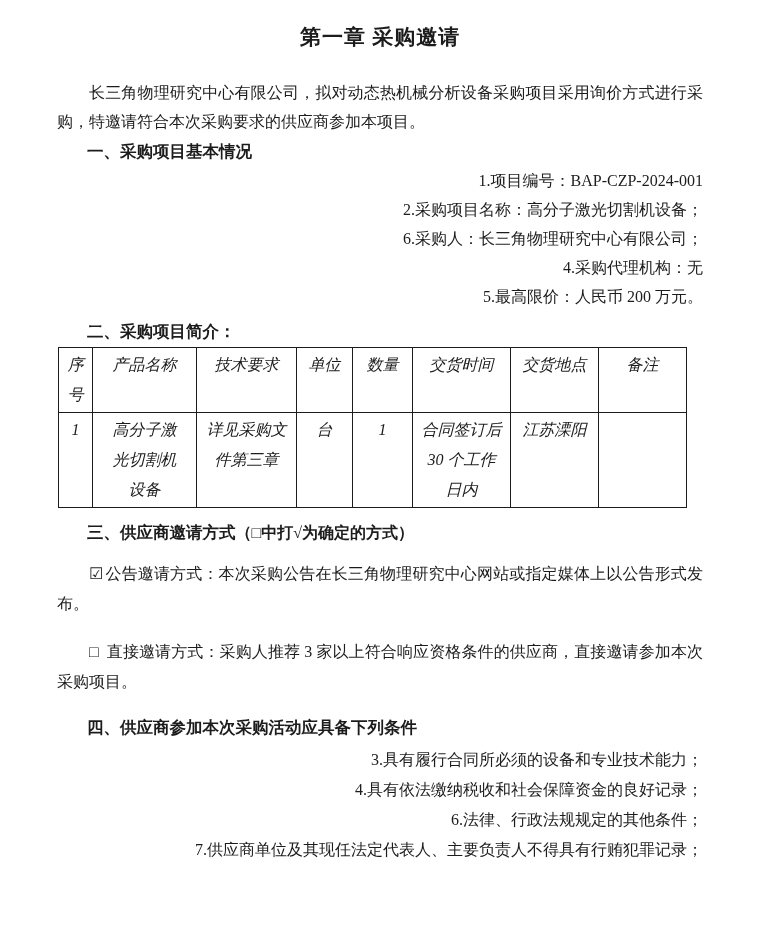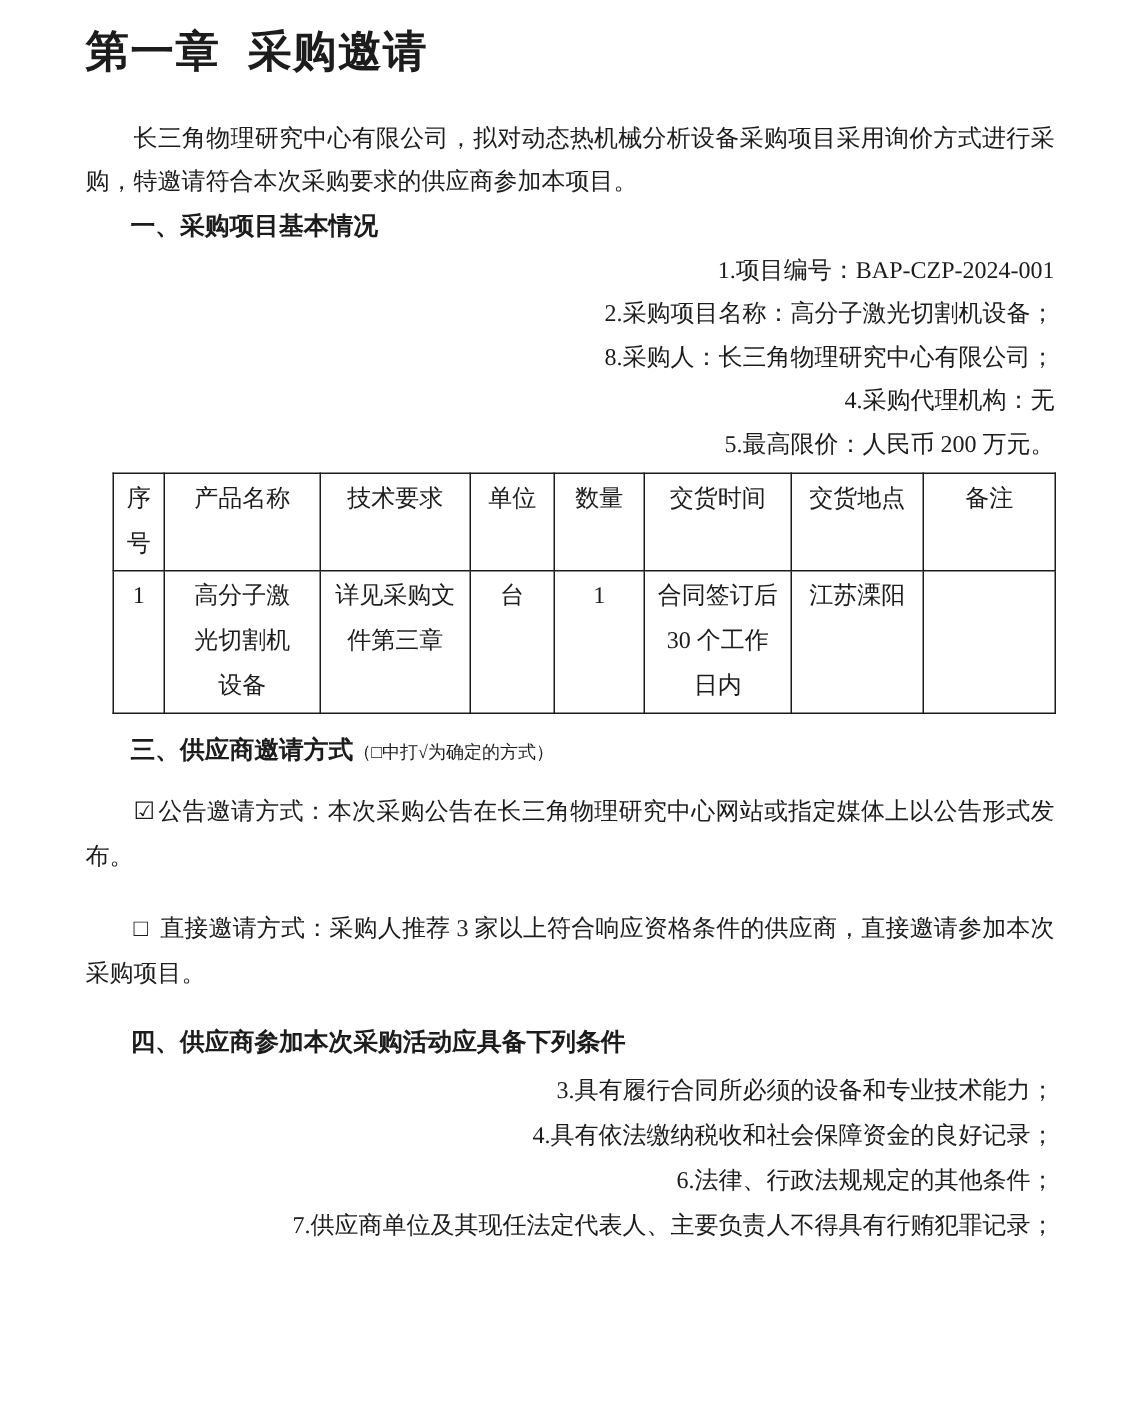--- a/index.html
+++ b/index.html
@@ -13,61 +13,62 @@
     overflow: hidden;
   }
   .page {
     box-sizing: border-box;
     width: 760px;
     height: 942px;
     padding: 18px 57px 0 57px;
   }
   .doc-title {
     margin: 2px 0 0 0;
-    text-align: left;
-    font-family: Liberation Mono, monospace;
+    text-align: center;
+    font-family: Liberation Serif, serif;
     font-weight: bold;
-    font-size: 29px;
+    font-size: 21px;
     line-height: 34px;
     letter-spacing: 1px;
   }
   .intro {
     margin: 24px 0 0 0;
     text-indent: 2em;
     line-height: 29px;
     text-align: justify;
   }
   .sec-h {
     margin: 2px 0 0 0;
     padding-left: 30px;
     font-family: "Liberation Sans", "DejaVu Sans", sans-serif;
     font-weight: bold;
     font-size: 16.5px;
     line-height: 26px;
   }
   .sec-h .h-note {
     font-family: "Liberation Serif", "DejaVu Serif", serif;
-    font-weight: normal;
-    font-size: 12px;
+    font-weight: bold;
+    font-size: 16px;
     margin-top: 36px;
   }
   .mt-h2 { margin-top: 8px; line-height: 24px; }
   .mt-h3 { margin-top: 12px; line-height: 24px; }
   .mt-h4 { margin-top: 18px; line-height: 24px; }
   .list { margin: 2px 0 0 0; text-align: right; }
   .list p { margin: 0; line-height: 29px; }
   .list1 p { padding-left: 28px; }
   .list4 { margin-top: 6px; }
   .list4 p { padding-left: 33px; line-height: 30px; }
   .list4 p.flush { padding-left: 7px; }
   .proc-table {
     border-collapse: collapse;
     table-layout: fixed;
     width: 628px;
-    margin: 4px 0 0 18px;
+    margin: 4px 0 0 1px;
+    font-style: italic;
   }
   .proc-table td {
     border: 1.5px solid #1c1c1c;
     text-align: center;
     vertical-align: top;
     padding: 2px 3px;
     line-height: 30px;
     white-space: pre-line;
     overflow: hidden;
   }
@@ -89,25 +90,26 @@
 <div class="page">
 
   <h1 class="doc-title">第一章 采购邀请</h1>
 
   <p class="intro">长三角物理研究中心有限公司，拟对动态热机械分析设备采购项目采用询价方式进行采购，特邀请符合本次采购要求的供应商参加本项目。</p>
 
   <h2 class="sec-h">一、采购项目基本情况</h2>
   <div class="list list1">
     <p>1.项目编号：BAP-CZP-2024-001</p>
     <p>2.采购项目名称：高分子激光切割机设备；</p>
-    <p>8.采购人：长三角物理研究中心有限公司；</p>
+    <p>6.采购人：长三角物理研究中心有限公司；</p>
     <p>4.采购代理机构：无</p>
     <p>5.最高限价：人民币 200 万元。</p>
   </div>
 
+  <h2 class="sec-h mt-h2">二、采购项目简介：</h2>
 
   <table class="proc-table">
     <colgroup>
       <col style="width:34px">
         <col style="width:104px">
         <col style="width:100px">
         <col style="width:56px">
       <col style="width:60px">
         <col style="width:98px">
         <col style="width:88px">

